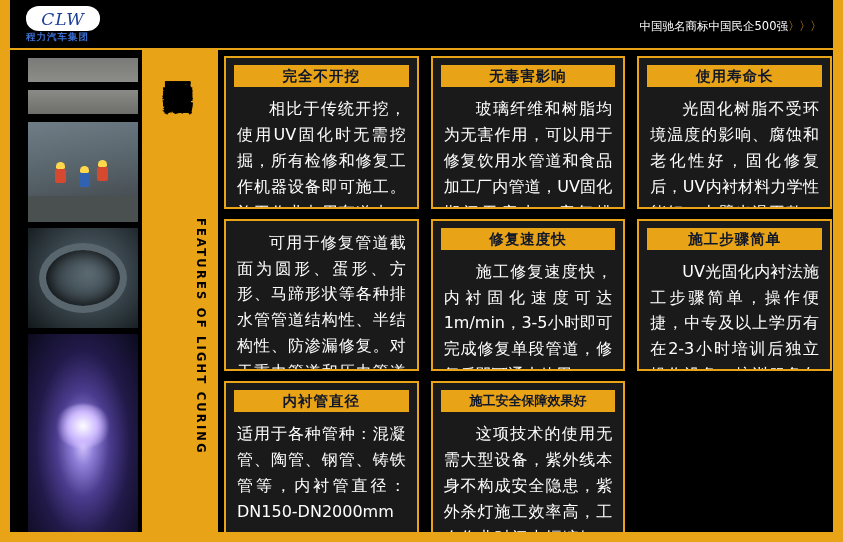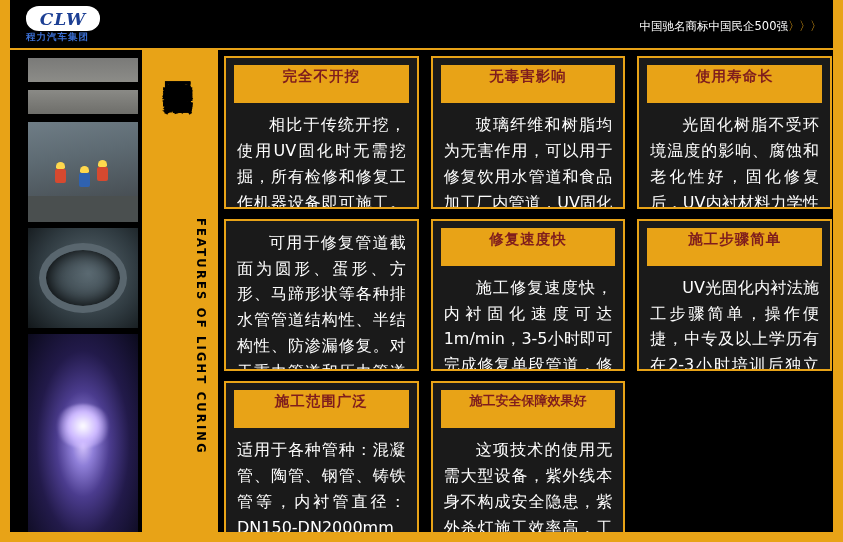--- a/index.html
+++ b/index.html
@@ -48,21 +48,21 @@
     height: 25px;
     background: #fff;
     border-radius: 13px/12px;
     position: relative;
     display: flex;
     align-items: center;
     justify-content: center;
   }
   .logo-badge .clw {
     font-family: "DejaVu Serif", "Liberation Serif", serif;
-    font-weight: bold;
+    font-weight: normal;
     font-style: italic;
     font-size: 17px;
     color: #1c3f94;
     letter-spacing: 1px;
   }
   .logo-sub {
     margin-top: 0;
     font-size: 9.5px;
     color: #3b6fd4;
     letter-spacing: 1px;
@@ -161,26 +161,26 @@
     position: relative;
     background: #1a1a1a;
     border: 2px solid #e8a317;
     box-sizing: border-box;
     padding: 0;
     overflow: hidden;
   }
   .card-head {
     margin: 7px 8px 0 8px;
     background: #e8a317;
-    color: #7f1d1d;
+    color: #0f172a;
     text-align: center;
     font-weight: bold;
     font-size: 14.5px;
     line-height: 22px;
-    height: 38px;
+    height: 22px;
     letter-spacing: 1px;
     white-space: nowrap;
     overflow: hidden;
   }
   .card-head.small { font-size: 13px; letter-spacing: 0px; }
   .card-body {
     margin: 9px 11px 6px 11px;
     color: #ffffff;
     font-size: 16px;
     line-height: 1.62;
@@ -259,21 +259,21 @@
       <div class="card-body">施工修复速度快，内衬固化速度可达1m/min，3-5小时即可完成修复单段管道，修复后即可通水使用</div>
     </div>
 
     <div class="card">
       <div class="card-head">施工步骤简单</div>
       <div class="card-body">UV光固化内衬法施工步骤简单，操作便捷，中专及以上学历有在2-3小时培训后独立操作设备（培训服务包教包会）</div>
     </div>
 
 
     <div class="card">
-      <div class="card-head">施工范围广泛</div>
+      <div class="card-head">内衬管直径</div>
       <div class="card-body noindent">适用于各种管种：混凝管、陶管、钢管、铸铁管等，内衬管直径：DN150-DN2000mm</div>
     </div>
 
     <div class="card">
       <div class="card-head small">施工安全保障效果好</div>
       <div class="card-body">这项技术的使用无需大型设备，紫外线本身不构成安全隐患，紫外杀灯施工效率高，工人作业时间大幅缩短，安全风险降到最低。在工程项目建设中，提高质量、保证安全工作效率，是安全施工技术的主要目标。光固化修复是市政污水管道修复的一种最安全可靠的修复方法。</div>
     </div>
 
   </div>
 </div>

